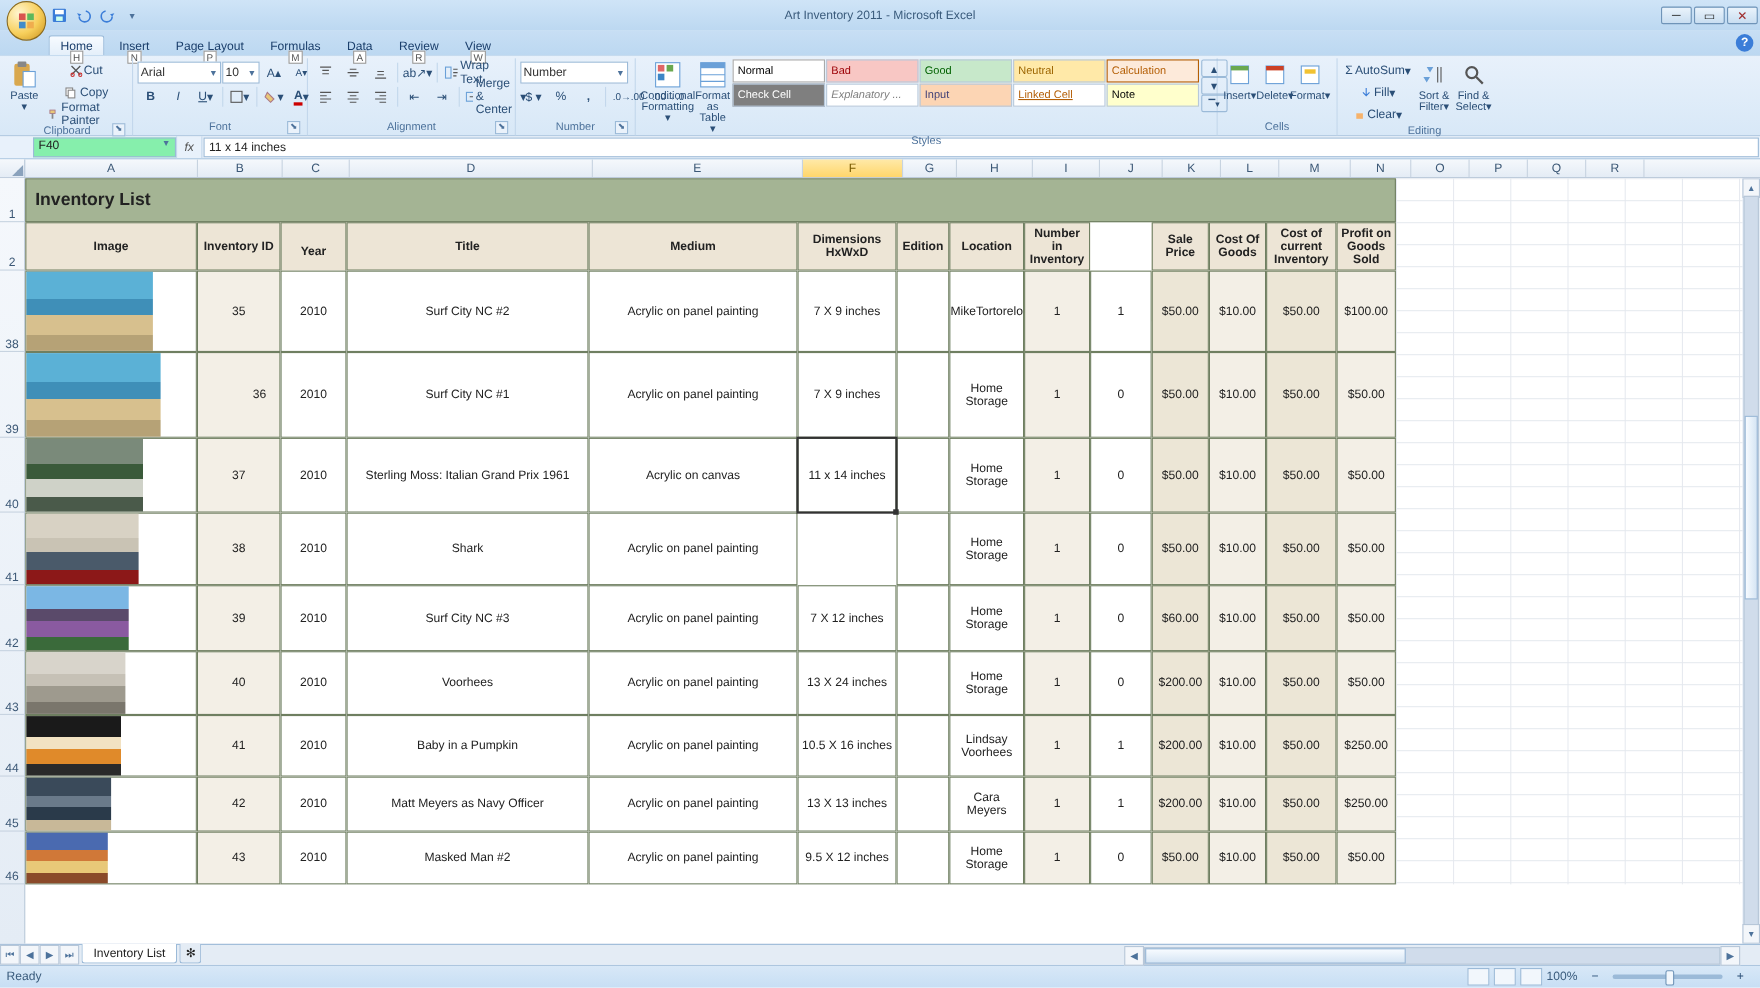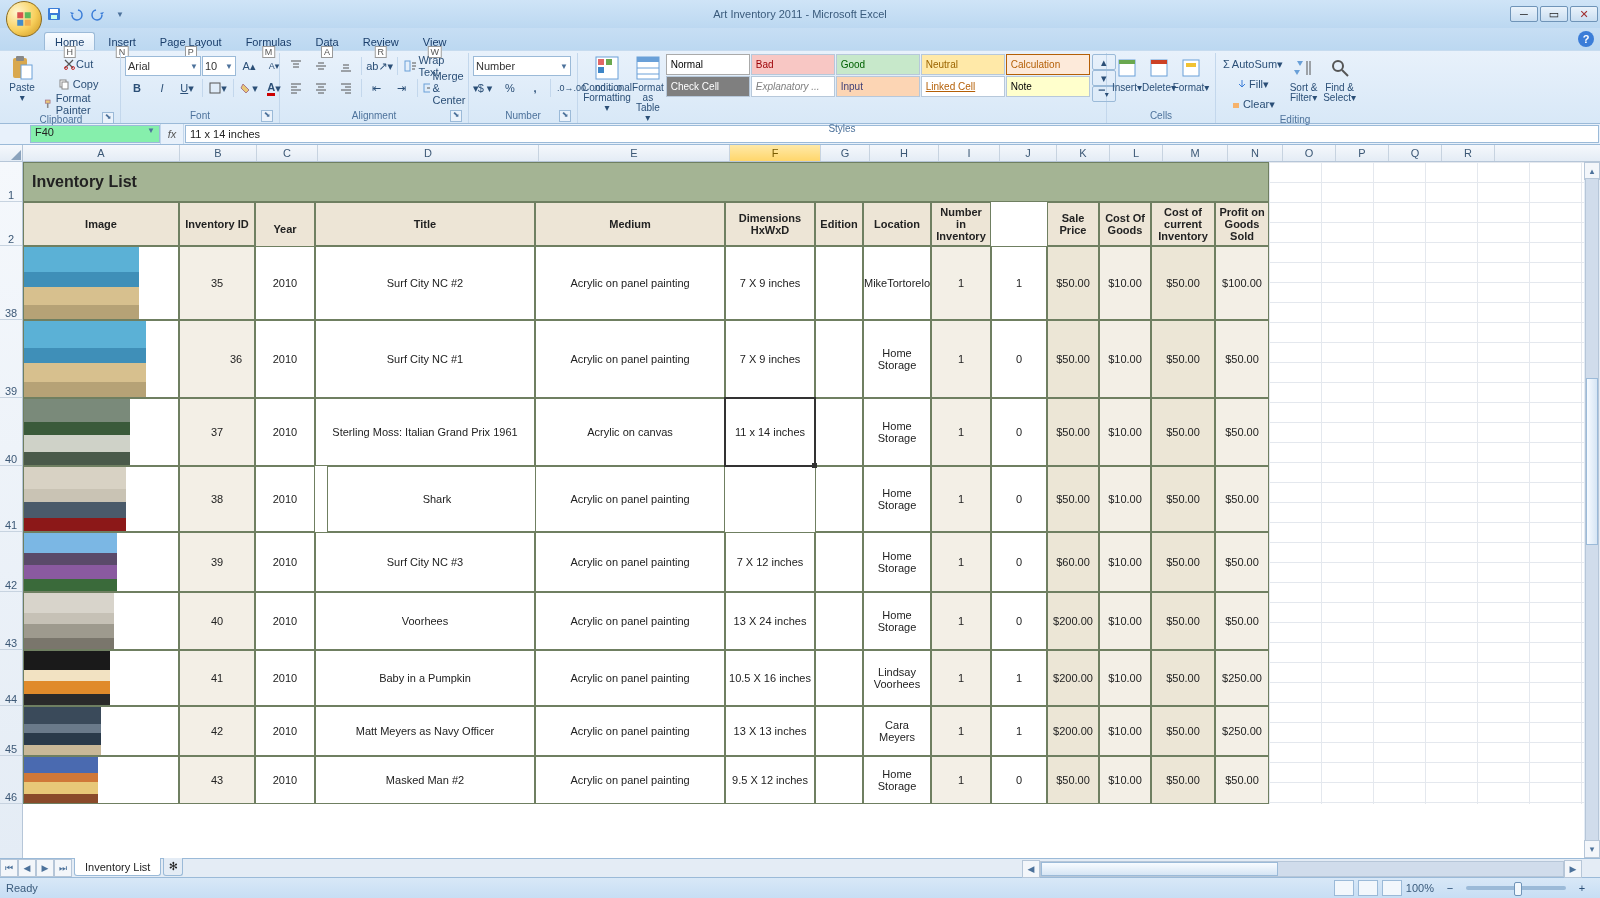--- a/index.html
+++ b/index.html
@@ -548,21 +548,21 @@
         <div class="gcell inv-td" style="left: 968px; top: 236px; width: 56px; height: 68px;">0</div>
         <div class="gcell inv-td shade2" style="left: 1024px; top: 236px; width: 52px; height: 68px;">$50.00</div>
         <div class="gcell inv-td shade1" style="left: 1076px; top: 236px; width: 52px; height: 68px;">$10.00</div>
         <div class="gcell inv-td shade2" style="left: 1128px; top: 236px; width: 64px; height: 68px;">$50.00</div>
         <div class="gcell inv-td shade1" style="left: 1192px; top: 236px; width: 54px; height: 68px;">$50.00</div>
         <div class="gcell inv-td img" style="left: 0px; top: 304px; width: 156px; height: 66px;">
           <div class="thumb" style="background: linear-gradient(rgb(216, 210, 196) 0px, rgb(216, 210, 196) 35%, rgb(201, 195, 180) 35%, rgb(201, 195, 180) 55%, rgb(74, 90, 106) 55%, rgb(74, 90, 106) 80%, rgb(140, 24, 24) 80%, rgb(140, 24, 24) 100%);"></div>
         </div>
         <div class="gcell inv-td shade1" style="left: 156px; top: 304px; width: 76px; height: 66px;">38</div>
         <div class="gcell inv-td" style="left: 232px; top: 304px; width: 60px; height: 66px;">2010</div>
-        <div class="gcell inv-td" style="left: 304px; top: 304px; width: 220px; height: 66px;">Shark</div>
+        <div class="gcell inv-td" style="left: 292px; top: 304px; width: 220px; height: 66px;">Shark</div>
         <div class="gcell inv-td" style="left: 512px; top: 304px; width: 190px; height: 66px;">Acrylic on panel painting</div>
         <div class="gcell inv-td" style="left: 792px; top: 304px; width: 48px; height: 66px;"></div>
         <div class="gcell inv-td" style="left: 840px; top: 304px; width: 68px; height: 66px;">Home Storage</div>
         <div class="gcell inv-td shade1" style="left: 908px; top: 304px; width: 60px; height: 66px;">1</div>
         <div class="gcell inv-td" style="left: 968px; top: 304px; width: 56px; height: 66px;">0</div>
         <div class="gcell inv-td shade2" style="left: 1024px; top: 304px; width: 52px; height: 66px;">$50.00</div>
         <div class="gcell inv-td shade1" style="left: 1076px; top: 304px; width: 52px; height: 66px;">$10.00</div>
         <div class="gcell inv-td shade2" style="left: 1128px; top: 304px; width: 64px; height: 66px;">$50.00</div>
         <div class="gcell inv-td shade1" style="left: 1192px; top: 304px; width: 54px; height: 66px;">$50.00</div>
         <div class="gcell inv-td img" style="left: 0px; top: 370px; width: 156px; height: 60px;">

